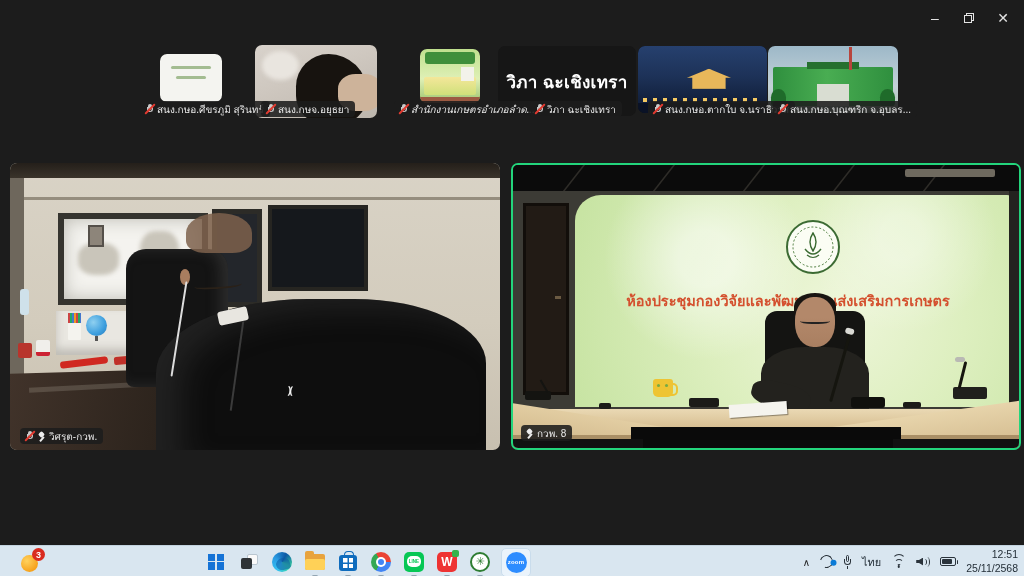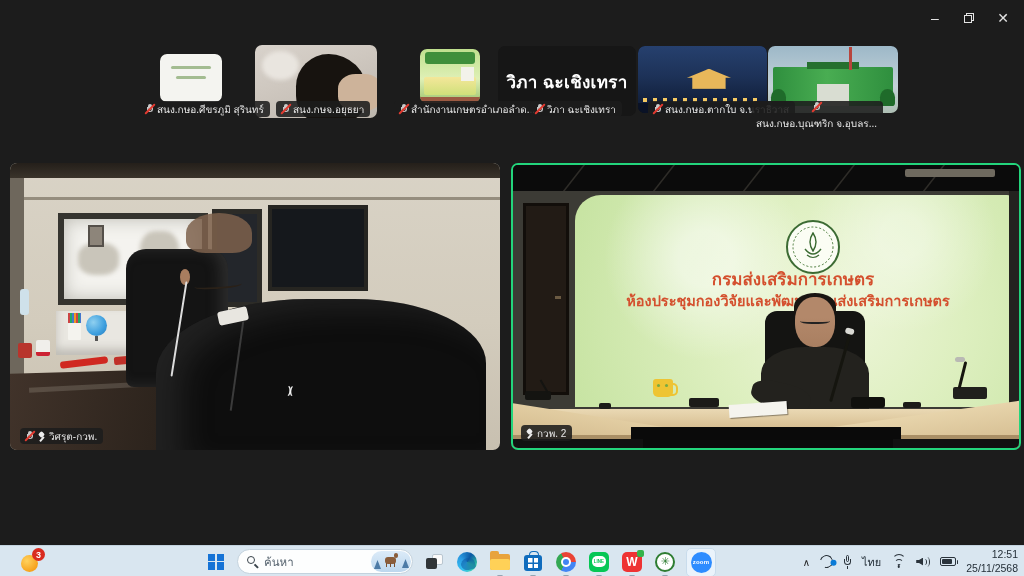--- a/index.html
+++ b/index.html
@@ -274,29 +274,29 @@
   </div>
 
   <div class="pill" style="left:140px; top:101px;">
     <span class="micmute">
         <span class="body"></span>
         <span class="stand"></span>
         <span class="slash"></span>
       </span>
     <span>สนง.กษอ.ศีขรภูมิ สุรินทร์</span>
   </div>
-  <div class="pill" style="left:276px; top:101px;">
+  <div class="pill" style="left:261px; top:101px;">
     <span class="micmute">
         <span class="body"></span>
         <span class="stand"></span>
         <span class="slash"></span>
       </span>
     <span>สนง.กษจ.อยุธยา</span>
   </div>
-  <div class="pill" style="left:394px; top:101px;">
+  <div class="pill" style="left:394px; top:101px;font-style:italic;">
     <span class="micmute">
         <span class="body"></span>
         <span class="stand"></span>
         <span class="slash"></span>
       </span>
     <span>สำนักงานเกษตรอำเภอลำด...</span>
   </div>
   <div class="pill" style="left:530px; top:101px;">
     <span class="micmute">
         <span class="body"></span>
@@ -306,21 +306,21 @@
     <span>วิภา ฉะเชิงเทรา</span>
   </div>
   <div class="pill" style="left:648px; top:101px;">
     <span class="micmute">
         <span class="body"></span>
         <span class="stand"></span>
         <span class="slash"></span>
       </span>
     <span>สนง.กษอ.ตากใบ จ.นราธิวาส</span>
   </div>
-  <div class="pill" style="left:752px; top:101px;flex-direction:column;">
+  <div class="pill" style="left:773px; top:101px;">
     <span class="micmute">
         <span class="body"></span>
         <span class="stand"></span>
         <span class="slash"></span>
       </span>
     <span>สนง.กษอ.บุณฑริก จ.อุบลร...</span>
   </div>
 
   <div class="maintile left">
     <div class="off-wall"></div>
@@ -382,21 +382,20 @@
     <div class="mr-light"></div>
     <div class="mr-door"></div>
     <div class="mr-rwall"></div>
     <svg class="emblem" viewBox="0 0 56 56">
       <circle cx="28" cy="28" r="26" fill="#fbfdf4" stroke="#3c6b33" stroke-width="2"></circle>
       <circle cx="28" cy="28" r="20" fill="none" stroke="#4a7a3a" stroke-width="1" stroke-dasharray="2 2"></circle>
       <path d="M28 14 C24 20, 24 26, 28 32 C32 26, 32 20, 28 14 Z" fill="none" stroke="#3c6b33" stroke-width="1.4"></path>
       <path d="M20 30 Q28 40 36 30" fill="none" stroke="#3c6b33" stroke-width="1.4"></path>
       <path d="M22 36 Q28 41 34 36" fill="none" stroke="#3c6b33" stroke-width="1.2"></path>
     </svg>
-    <div class="mr-line1">กรมส่งเสริมการเกษตร</div>
     <div class="mr-line2">ห้องประชุมกองวิจัยและพัฒนางานส่งเสริมการเกษตร</div>
     <div class="mr-chair2"></div>
     <div class="man2-torso"></div>
     <div class="man2-hair"></div>
     <div class="man2-head"></div>
     <div class="man2-glasses"></div>
     <div class="man2-arm"></div>
     <div class="mr-gooseneck"></div>
     <div class="mr-table"></div>
     <div class="mr-wingL"></div>
@@ -413,51 +412,37 @@
     <div class="mr-item" style="left:176px; top:233px; width:30px; height:9px;"></div>
     <div class="mr-item" style="left:86px; top:238px; width:12px; height:6px;"></div>
     <div class="mr-item" style="left:390px; top:237px; width:18px; height:6px;"></div>
     <div class="mr-micL"></div>
     <div class="mr-micR"></div>
     <div class="pill" style="left:8px; top:260px;">
       <span class="pin">
           <span class="head"></span>
           <span class="leg"></span>
         </span>
-      <span>กวพ. 2</span>
+      <span>กวพ. 8</span>
     </div>
   </div>
 
   <div class="taskbar">
     <div class="tb-widget">
       <span class="sun"></span>
       <span class="badge">3</span>
     </div>
     <div class="tb-center">
       <div class="tb-icon">
         <span class="start-logo">
             <i></i>
             <i></i>
             <i></i>
             <i></i>
           </span>
-      </div>
-      <div class="searchbox">
-        <span class="mag">
-            <span class="lens"></span>
-            <span class="handle"></span>
-          </span>
-        <input type="text" placeholder="ค้นหา" style="">
-        <span class="search-art">
-          <span class="tree-s" style="left:3px; top:9px;"></span>
-          <span class="tree-s" style="left:31px; top:8px;"></span>
-          <span class="deer-body"></span>
-            <span class="deer-head"></span>
-            <span class="deer-legs"></span>
-        </span>
       </div>
       <div class="tb-icon">
         <span class="taskview">
             <span class="sq1"></span>
             <span class="sq2"></span>
           </span>
       </div>
       <div class="tb-icon">
           <span class="edge-ic"></span>
         </div>

